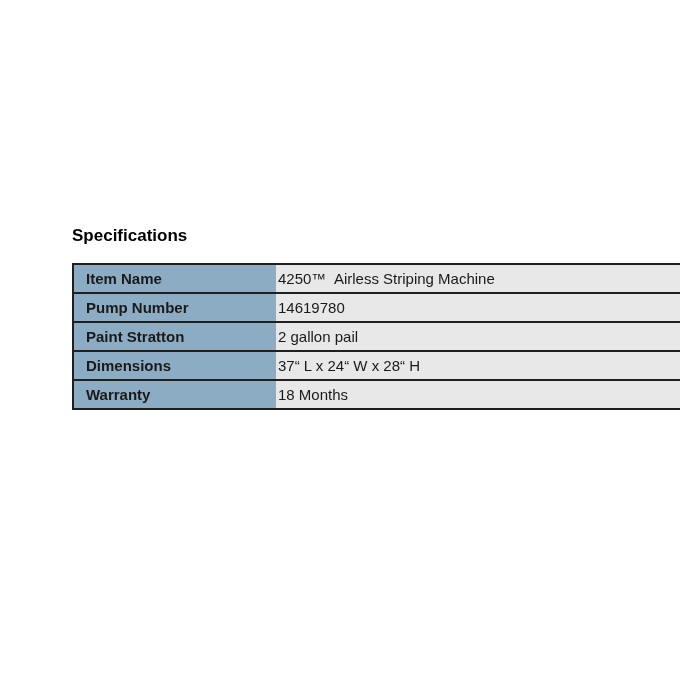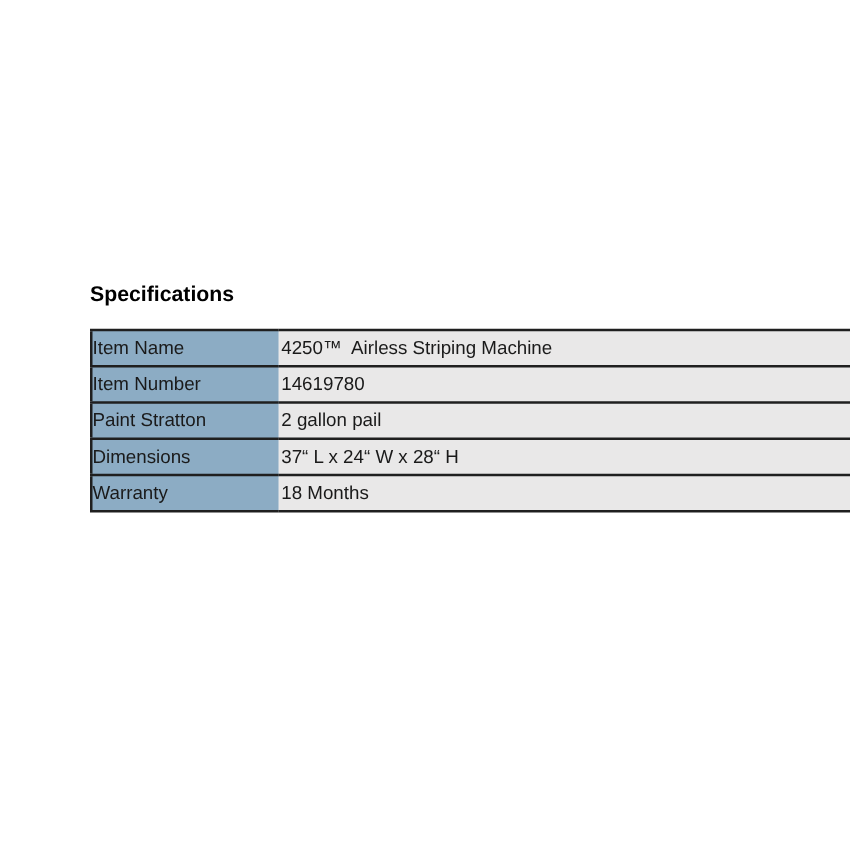--- a/index.html
+++ b/index.html
@@ -33,24 +33,24 @@
     height: 46px;
   }
   table.spec-table td {
     border-top: 2px solid var(--border-color, #1f1f1f);
     border-bottom: 2px solid var(--border-color, #1f1f1f);
     font-size: 15px;
     color: #1a1a1a;
     vertical-align: middle;
   }
   td.label-cell {
-    width: 150px;
+    width: 203px;
     background: var(--label-bg, #8cacc4);
-    font-weight: normal;
-    padding-left: 0;
+    font-weight: bold;
+    padding-left: 12px;
   }
   td.value-cell {
     background: var(--value-bg, #e9e8e8);
     padding-left: 2px;
     padding-right: 14px;
     line-height: 21px;
     white-space: pre-wrap;
   }
 </style>
 </head>
@@ -59,21 +59,21 @@
 <div class="page">
   <div class="heading">Specifications</div>
 
   <table class="spec-table">
     <tbody>
         <tr>
           <td class="label-cell">Item Name</td>
           <td class="value-cell">4250™  Airless Striping Machine</td>
         </tr>
         <tr>
-          <td class="label-cell">Item Number</td>
+          <td class="label-cell">Pump Number</td>
           <td class="value-cell">14619780</td>
         </tr>
         <tr>
           <td class="label-cell">Paint Stratton</td>
           <td class="value-cell">2 gallon pail</td>
         </tr>
         <tr>
           <td class="label-cell">Dimensions</td>
           <td class="value-cell">37“ L x 24“ W x 28“ H</td>
         </tr>

